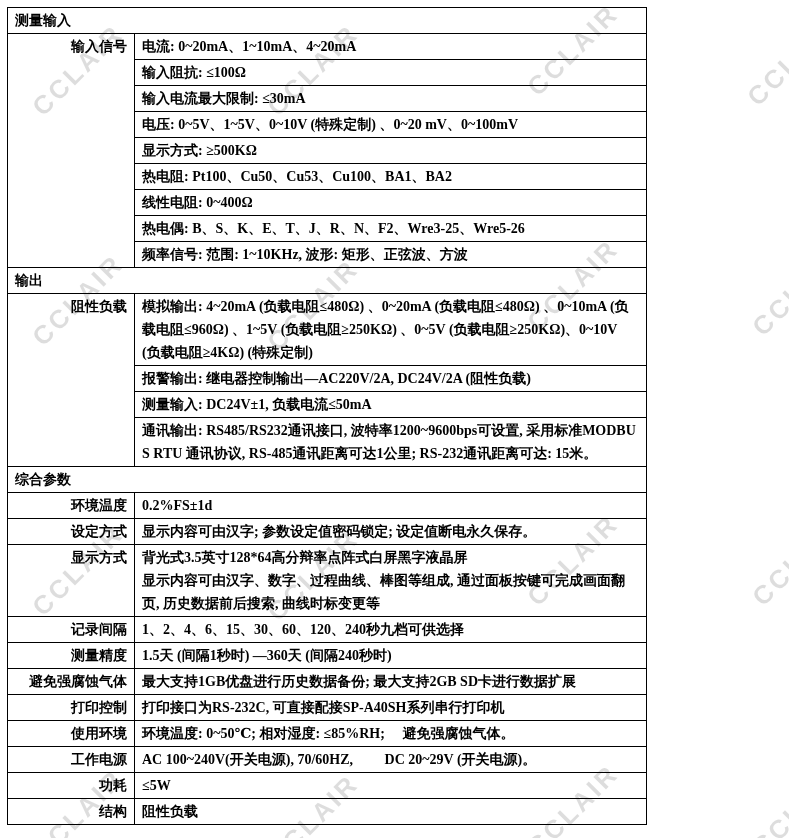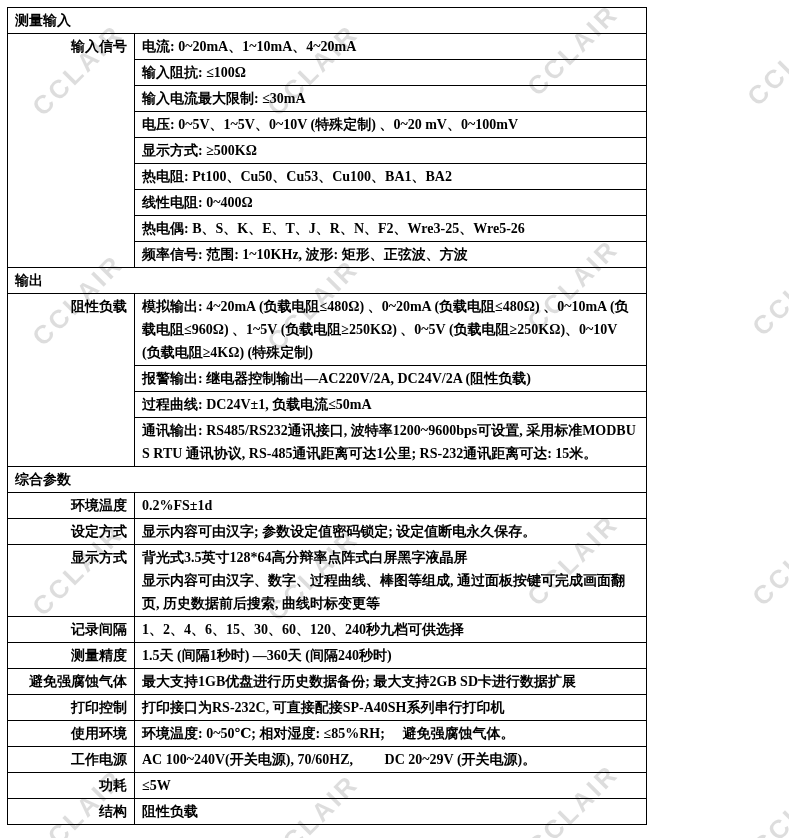--- a/index.html
+++ b/index.html
@@ -117,21 +117,21 @@
       </tr>
 
       <tr>
         <td class="label" rowspan="4">阻性负载</td>
         <td class="val multi">模拟输出: 4~20mA (负载电阻≤480Ω) 、0~20mA (负载电阻≤480Ω) 、0~10mA (负载电阻≤960Ω) 、1~5V (负载电阻≥250KΩ) 、0~5V (负载电阻≥250KΩ)、0~10V (负载电阻≥4KΩ) (特殊定制)</td>
       </tr>
       <tr>
           <td class="val">报警输出: 继电器控制输出—AC220V/2A, DC24V/2A (阻性负载)</td>
         </tr>
       <tr>
-          <td class="val">过程曲线: DC24V±1, 负载电流≤50mA</td>
+          <td class="val">测量输入: DC24V±1, 负载电流≤50mA</td>
         </tr>
       <tr>
           <td class="val multi">通讯输出: RS485/RS232通讯接口, 波特率1200~9600bps可设置, 采用标准MODBUS RTU 通讯协议, RS-485通讯距离可达1公里; RS-232通讯距离可达: 15米。</td>
         </tr>
 
       <tr>
         <td colspan="2" class="section">综合参数</td>
       </tr>
 
       <tr>

